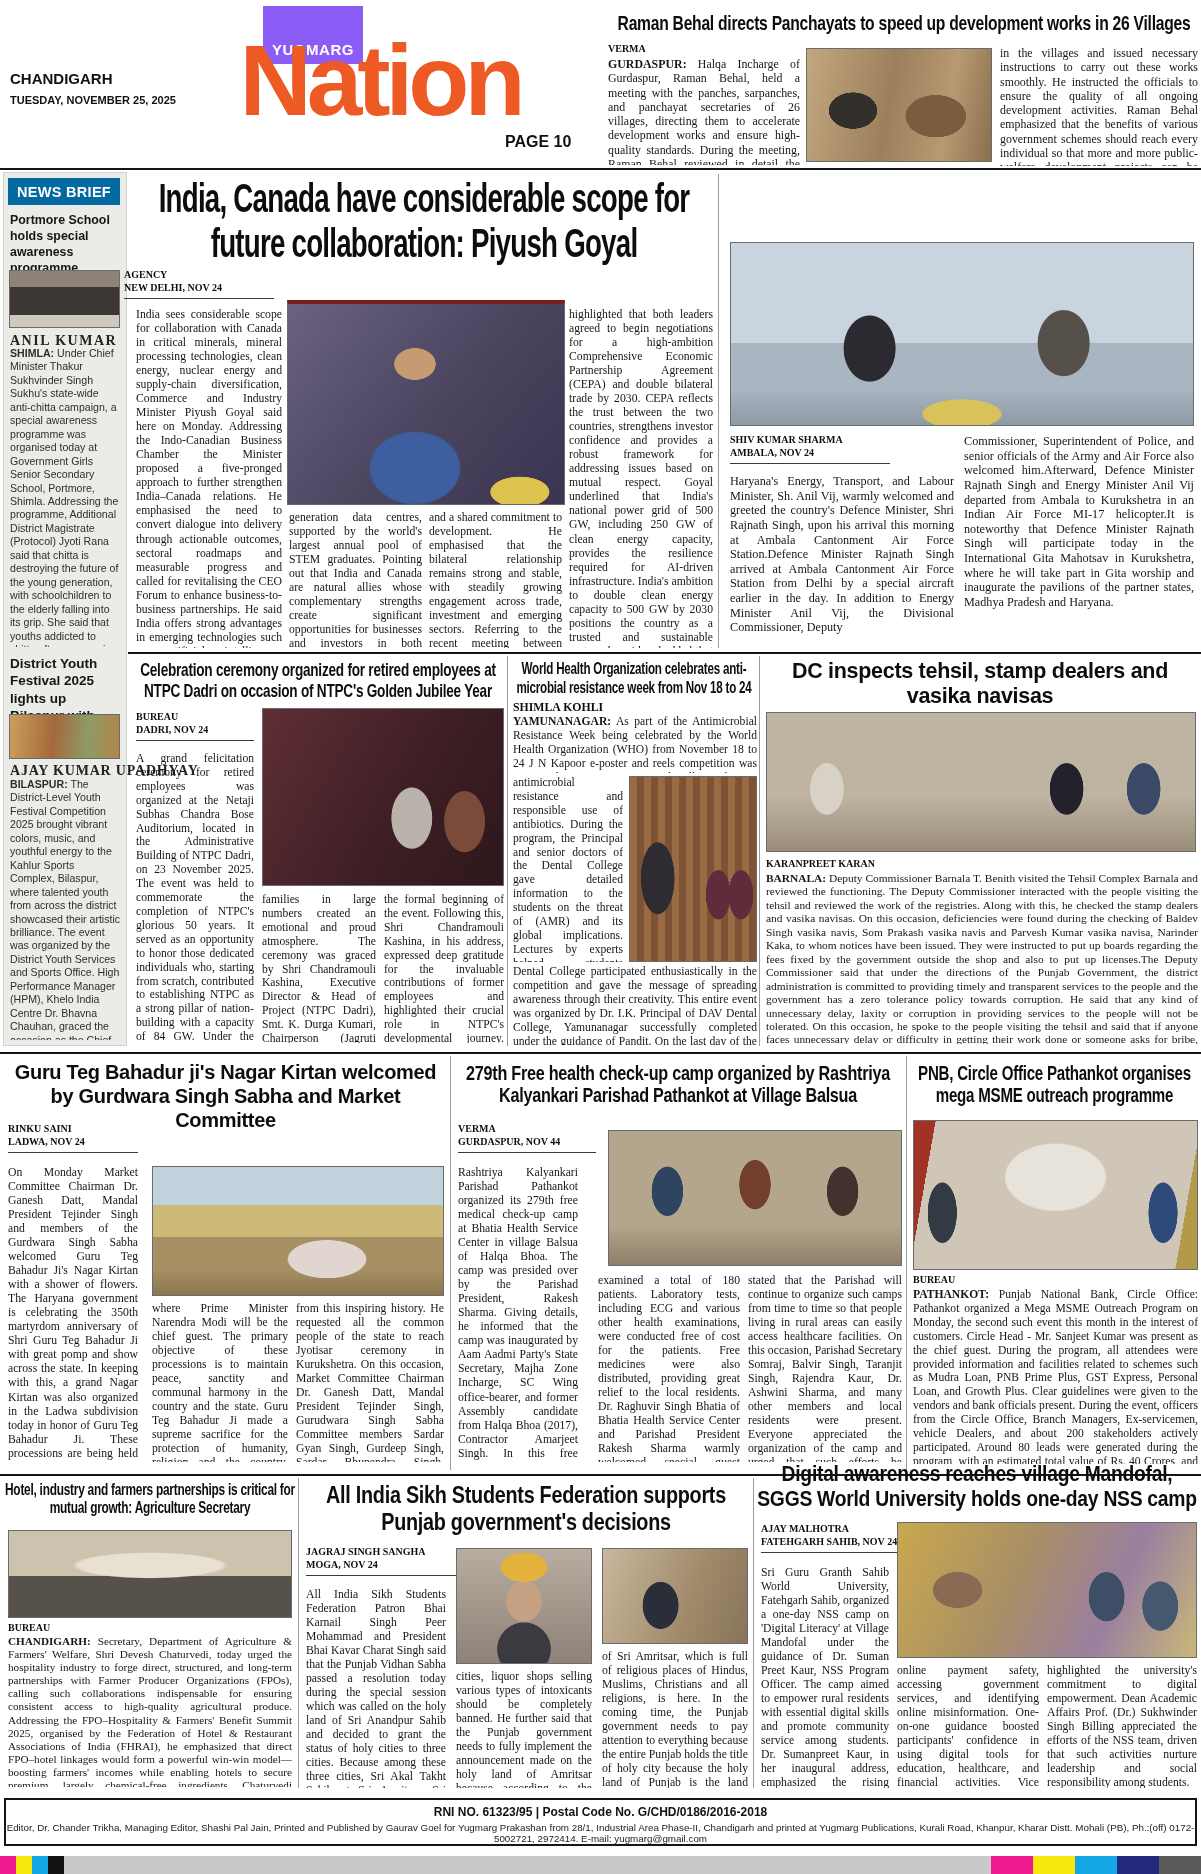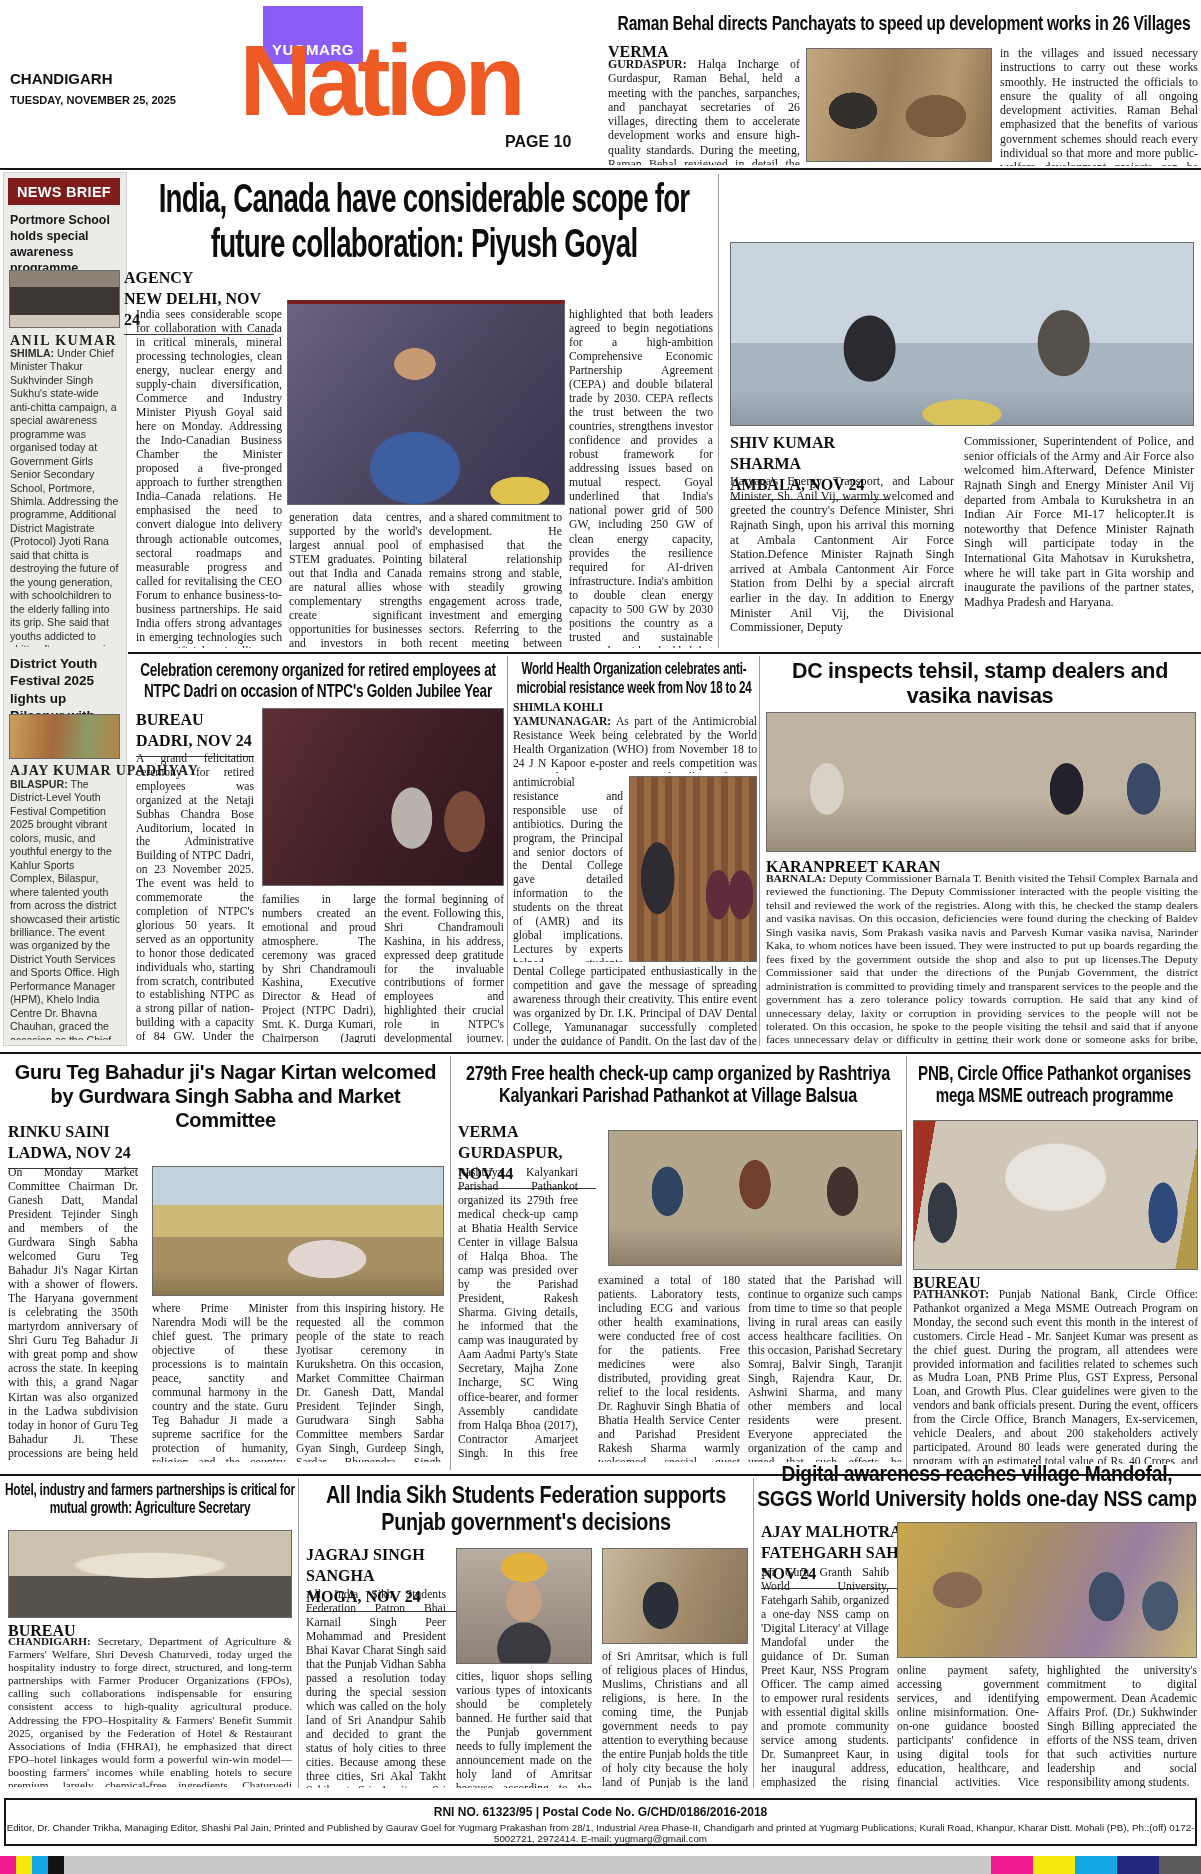--- a/index.html
+++ b/index.html
@@ -3,21 +3,21 @@
 <meta charset="utf-8">
 <style>
   html,body{margin:0;padding:0;background:#d9d9d9}
   #page{position:relative;width:1201px;height:1874px;background:#ffffff;margin:0 auto;overflow:hidden;
         font-family:"Liberation Serif",serif;color:#141414}
   .abs{position:absolute}
   .hl{font-family:"Liberation Sans",sans-serif;font-weight:700;color:#0d0d0d;text-align:center;line-height:1.12;letter-spacing:-.3px}
   .hl .in{display:block;transform-origin:50% 0}
   .body{font-family:"Liberation Serif",serif;font-size:11.9px;line-height:1.2;text-align:justify;overflow:hidden;color:#161616}
   .body b{font-weight:700}
-  .byl{font-family:"Liberation Serif",serif;font-weight:700;font-size:16px;line-height:1.3;color:#0e0e0e}
+  .byl{font-family:"Liberation Serif",serif;font-weight:700;font-size:10px;line-height:1.3;color:#0e0e0e}
   .byline{border-bottom:1.4px solid #3a3a3a;padding-bottom:4px}
   .vr{width:1px;background:#9a9a9a}
   .hr{background:#161616}
   .ph{border:1px solid #6b6b6b;box-sizing:border-box}
   .briefbg{background:#ebebe8;border:1px solid #d2d2cf}
   .briefhead{color:#fff;font-family:"Liberation Sans",sans-serif;font-weight:700;font-size:14.5px;
              display:flex;align-items:center;justify-content:center;letter-spacing:.3px}
   .brieftitle{font-family:"Liberation Sans",sans-serif;font-weight:700;font-size:12.4px;line-height:1.28;color:#151515}
   .briefbody{font-family:"Liberation Sans",sans-serif;font-size:10.6px;line-height:1.27;color:#2e2e2e;text-align:left;overflow:hidden}
   .briefbyl{font-family:"Liberation Serif",serif;font-weight:700;font-size:14px;letter-spacing:1.5px;color:#222}
@@ -66,21 +66,21 @@
   <div class="abs byl" style="left:608px;top:42px">VERMA</div>
   <div class="abs body" style="left:608px;top:57px;width:192px;height:108px">
     <b class="dl">GURDASPUR:</b> <span>Halqa Incharge of Gurdaspur, Raman Behal, held a meeting with the panches, sarpanches, and panchayat secretaries of 26 villages, directing them to accelerate development works and ensure high-quality standards. During the meeting, Raman Behal reviewed in detail the various development projects underway</span>
   </div>
   <div class="abs ph ph-raman" style="left:806px;top:48px;width:186px;height:114px"></div>
   <div class="abs body" style="left:1000px;top:46px;width:198px;height:120px">in the villages and issued necessary instructions to carry out these works smoothly. He instructed the officials to ensure the quality of all ongoing development activities. Raman Behal emphasized that the benefits of various government schemes should reach every individual so that more and more public-welfare development projects can be implemented in the villages.</div>
 
   <div class="abs hr" style="left:0;top:168px;width:1201px;height:2px"></div>
 
   <div class="abs briefbg" style="left:3px;top:172px;width:122px;height:872px"></div>
-  <div class="abs briefhead" style="left: 8px; top: 178px; width: 112px; height: 27px; background-color: #7f1d1d;">NEWS BRIEF</div>
+  <div class="abs briefhead" style="left: 8px; top: 178px; width: 112px; height: 27px; background-color: #0369a1;">NEWS BRIEF</div>
 
   <div class="abs brieftitle" style="left:10px;top:213px;width:110px">Portmore School holds special awareness programme against drug menace</div>
   <div class="abs ph ph-brief1" style="left:9px;top:270px;width:111px;height:58px"></div>
   <div class="abs briefbyl" style="left:10px;top:333px">ANIL KUMAR</div>
   <div class="abs briefbody" style="left:10px;top:347px;width:111px;height:300px">
     <b>SHIMLA:</b> <span>Under Chief Minister Thakur Sukhvinder Singh Sukhu's state-wide anti-chitta campaign, a special awareness programme was organised today at Government Girls Senior Secondary School, Portmore, Shimla. Addressing the programme, Additional District Magistrate (Protocol) Jyoti Rana said that chitta is destroying the future of the young generation, with schoolchildren to the elderly falling into its grip. She said that youths addicted to chitta often engage in criminal activities, and many families have been devastated due to drug abuse. She urged students to stay away from any form of intoxicants, stressing that children often learn such habits by imitating peers in schools and other institutions. Rana called upon students to focus on studies, sports and creative activities. She cautioned that youngsters, driven by stress or the desire to appear 'cool', often fall into the trap of drugs due to peer pressure.</span>
   </div>
 
   <div class="abs brieftitle" style="left:10px;top:655px;width:110px;font-size:13.5px">District Youth Festival 2025 lights up Bilaspur with talent and tradition</div>
   <div class="abs ph ph-brief2" style="left:9px;top:714px;width:111px;height:45px"></div>

